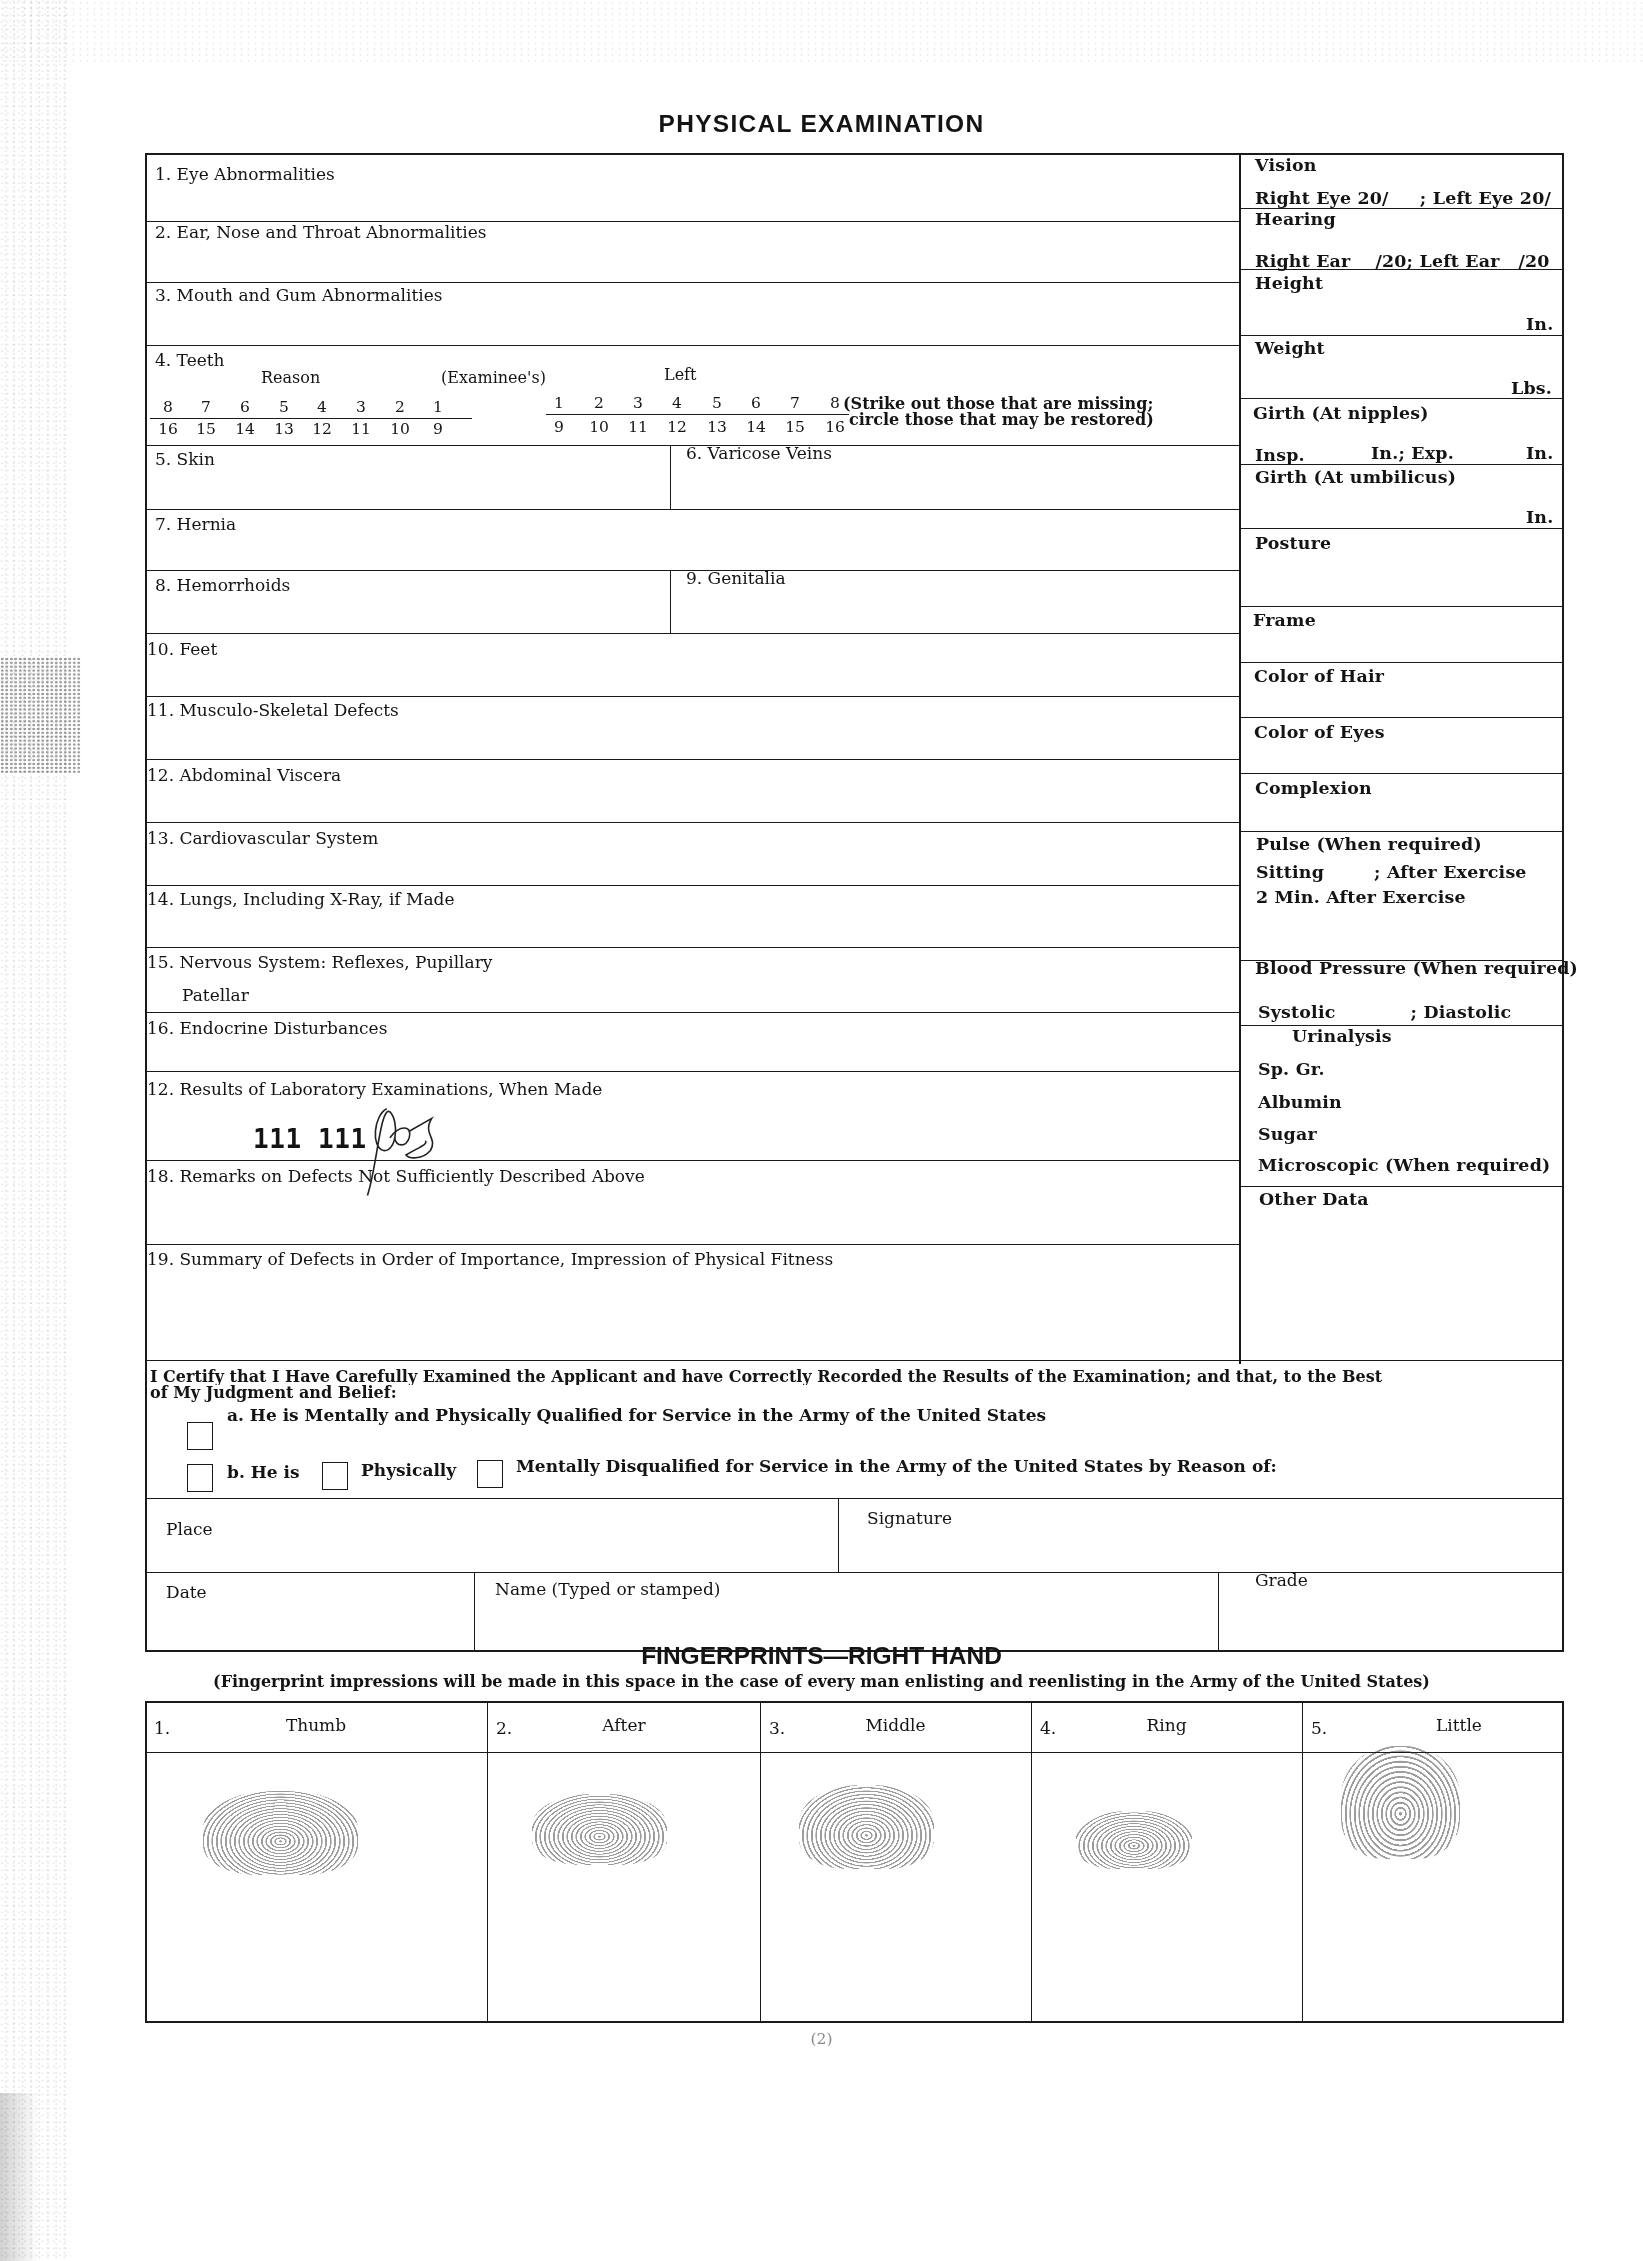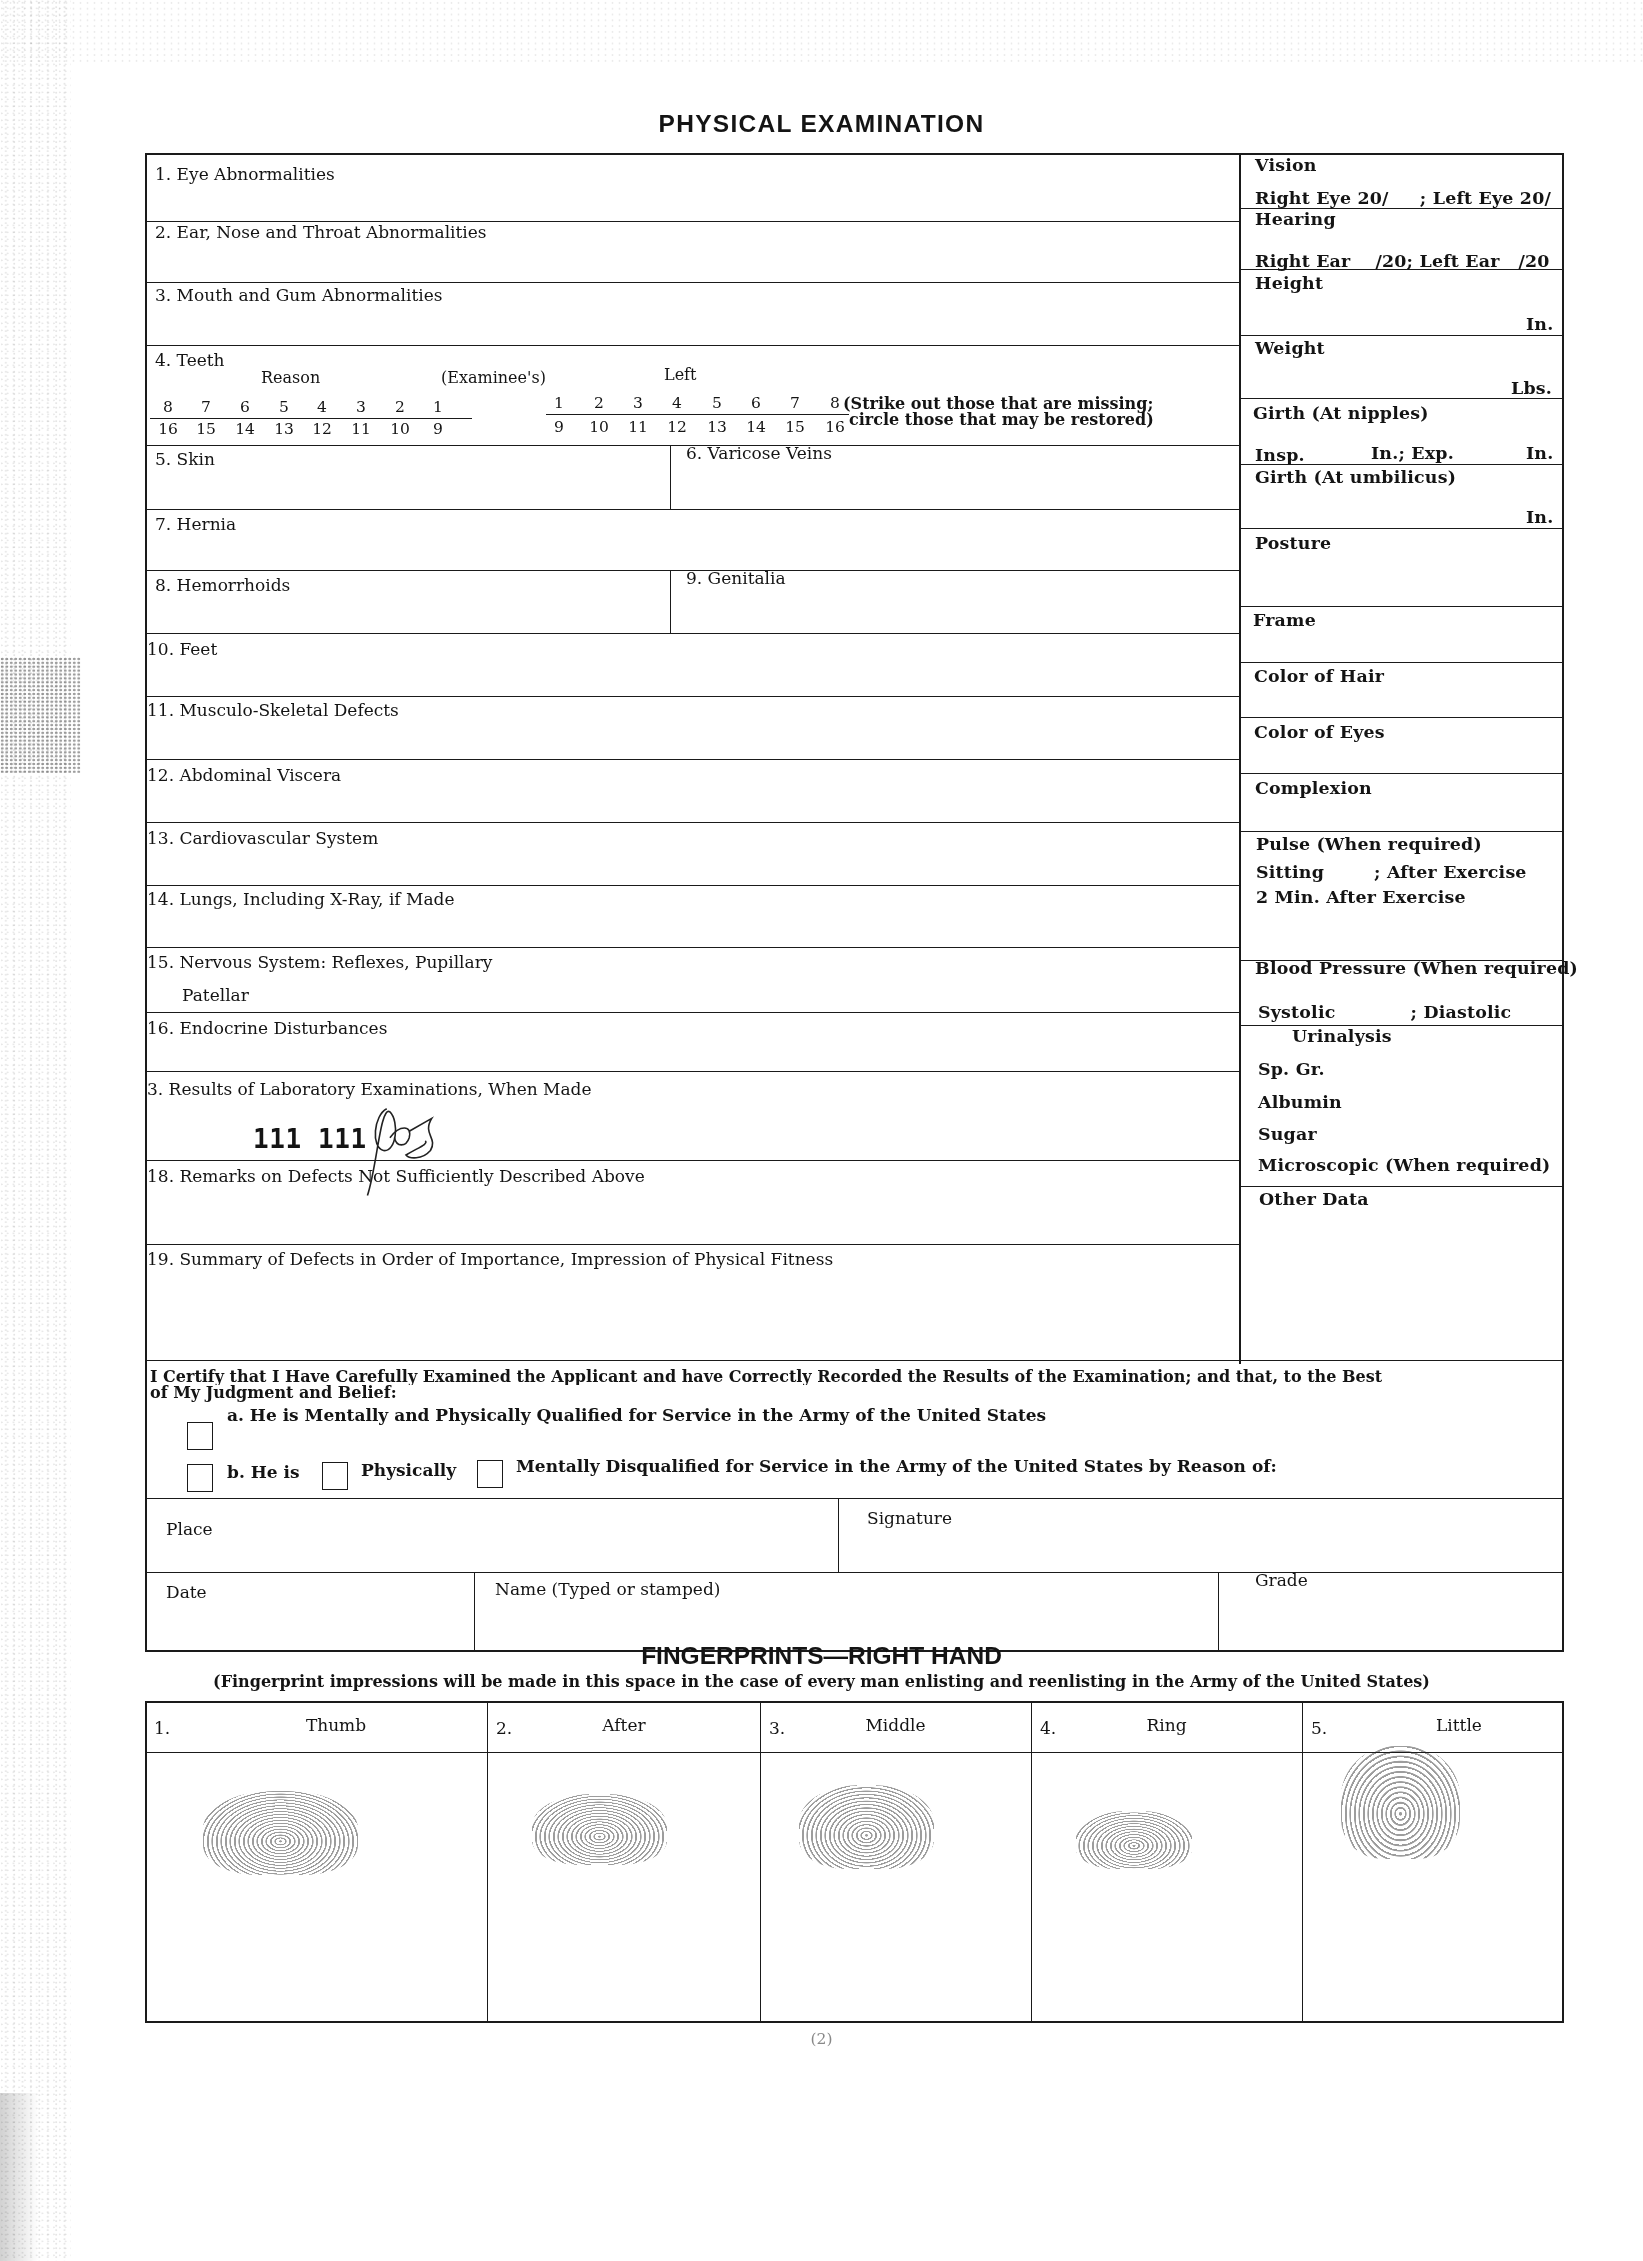--- a/index.html
+++ b/index.html
@@ -147,21 +147,21 @@
 <div class="lbl" style="left:155px; top:577px;">8. Hemorrhoids</div>
 <div class="lbl" style="left:686px; top:570px;">9. Genitalia</div>
 <div class="lbl" style="left:147px; top:641px;">10. Feet</div>
 <div class="lbl" style="left:147px; top:702px;">11. Musculo-Skeletal Defects</div>
 <div class="lbl" style="left:147px; top:767px;">12. Abdominal Viscera</div>
 <div class="lbl" style="left:147px; top:830px;">13. Cardiovascular System</div>
 <div class="lbl" style="left:147px; top:891px;">14. Lungs, Including X-Ray, if Made</div>
 <div class="lbl" style="left:147px; top:954px;">15. Nervous System:  Reflexes, Pupillary</div>
 <div class="lbl" style="left:182px; top:987px;">Patellar</div>
 <div class="lbl" style="left:147px; top:1020px;">16. Endocrine Disturbances</div>
-<div class="lbl" style="left:147px; top:1081px;">3. Results of Laboratory Examinations, When Made</div>
+<div class="lbl" style="left:147px; top:1081px;">12. Results of Laboratory Examinations, When Made</div>
 <div class="stamp" style="left:253px; top:1124px;">111 111</div>
 <svg class="initials" width="90" height="97" style="left:361px; top:1102px;" viewBox="0 0 140 150">
   <path d="M40 10 C20 20,15 70,35 75 C55 78,60 30,45 15 C30 5,25 100,10 145" fill="none" stroke="#222" stroke-width="2.5"></path>
   <path d="M45 55 C60 35,80 35,75 55 C70 70,55 70,52 55" fill="none" stroke="#222" stroke-width="2.5"></path>
   <path d="M75 45 L110 25 C95 50,120 55,108 75 C95 90,75 88,70 82 C90 70,105 65,100 60" fill="none" stroke="#222" stroke-width="2.5"></path>
 </svg>
 <div class="lbl" style="left:147px; top:1168px;">18. Remarks on Defects Not Sufficiently Described Above</div>
 <div class="lbl" style="left:147px; top:1251px;">19. Summary of Defects in Order of Importance, Impression of Physical Fitness</div>
 
 <div class="hline" style="left:1239px; width:325px; top:208px;"></div>
@@ -233,21 +233,21 @@
 <div class="abs" style="left:1221px; top:1576px; width:338px; height:71px;"></div>
 
 <div class="abs fp-title">FINGERPRINTS—RIGHT HAND</div>
 <div class="abs fp-sub">(Fingerprint impressions will be made in this space in the case of every man enlisting and reenlisting in the Army of the United States)</div>
 
 <div class="abs box" style="left:145px; top:1701px; width:1419px; height:322px; border-width:2.6px;"></div>
 <div class="hline" style="left:145px; width:1419px; top:1752px;"></div>
 <div id="fp-cells">
     <div class="abs" style="left: 145px; top: 1701px; width: 342px; height: 322px;">
       <div class="lbl" style="left: 9px; top: 19.3px;">1.</div>
-      <div class="lbl" style="left: 0px; width: 342px; text-align: center; top: 16px; padding-left: 20px;">Thumb</div>
+      <div class="lbl" style="left: 0px; width: 342px; text-align: center; top: 16px;">Thumb</div>
       <div class="print" style="left: 58px; top: 90px; width: 155px; height: 84px;"></div>
     </div>
     <div class="abs" style="left: 487px; top: 1701px; width: 274px; height: 322px;">
       <div class="vline" style="left: 0px; top: 0px; height: 322px;"></div>
       <div class="lbl" style="left: 9px; top: 19.3px;">2.</div>
       <div class="lbl" style="left: 0px; width: 274px; text-align: center; top: 16px;">After</div>
       <div class="print" style="left: 45px; top: 93px; width: 135px; height: 71px;"></div>
     </div>
     <div class="abs" style="left: 760px; top: 1701px; width: 271px; height: 322px;">
       <div class="vline" style="left: 0px; top: 0px; height: 322px;"></div>

